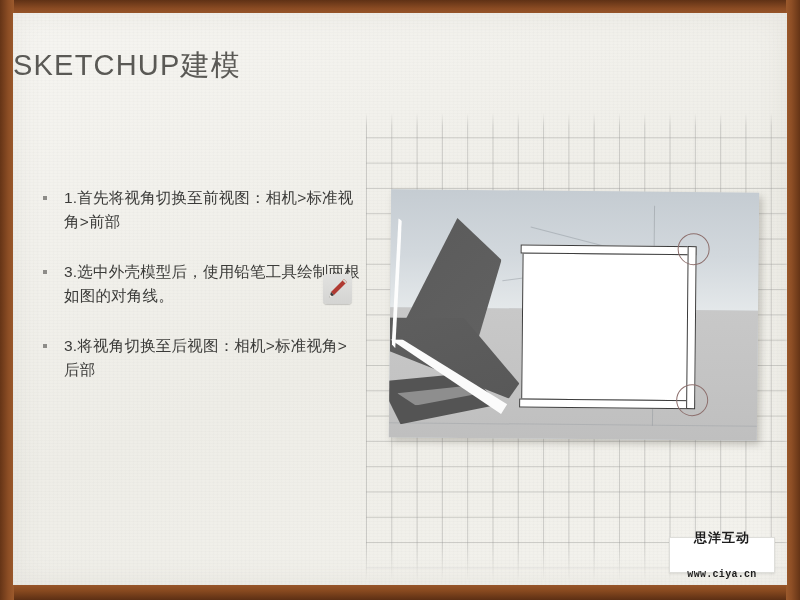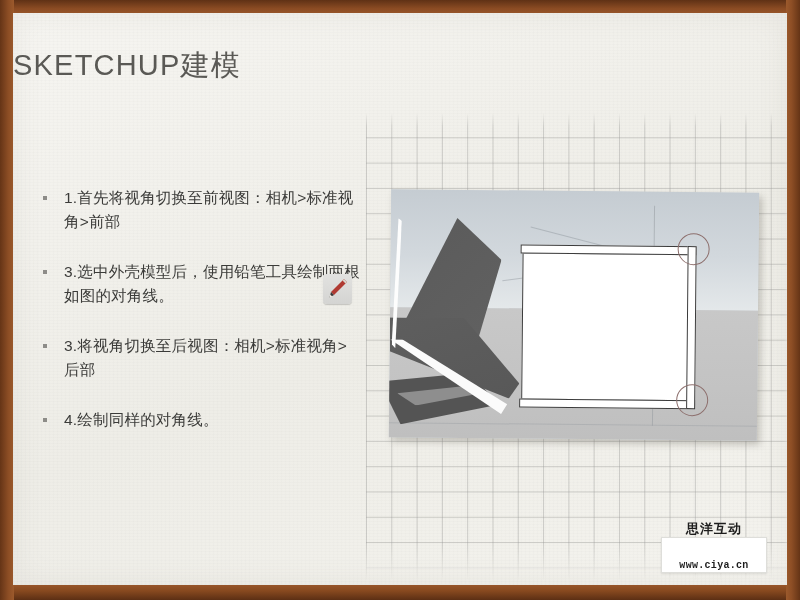--- a/index.html
+++ b/index.html
@@ -217,28 +217,28 @@
     width: 32px; height: 32px;
     border: 1px solid #8d6f6d;
     border-radius: 50%;
   }
   #snap-top    { left: 287px; top: 41px; }
   #snap-bottom { left: 287px; top: 192px; }
 
   
   #logo {
     position: absolute;
-    right: 20px; bottom: 12px;
+    right: 12px; bottom: 12px;
     width: 106px; height: 36px;
     background: #ffffff;
     border: 1px solid #dededa;
     display: flex;
     flex-direction: column;
     align-items: center;
-    justify-content: flex-end;
+    justify-content: center;
     box-shadow: 0 1px 2px rgba(0,0,0,0.10);
     gap: 24px;
   }
   #logo-cn {
     font-size: 13px; font-weight: bold; color: #1d1d1d;
     letter-spacing: 1px; line-height: 15px;
   }
   #logo-url {
     font-size: 10px; font-weight: bold; color: #1d1d1d;
     letter-spacing: 0.3px; line-height: 12px; font-family: Liberation Mono, monospace;
@@ -270,24 +270,20 @@
       <div class="bullet">
         <span class="bullet-marker"></span>
         <span class="bullet-text">3.选中外壳模型后，使用铅笔工具绘制两根如图的对角线。</span>
       </div>
 
       <div class="bullet">
         <span class="bullet-marker"></span>
         <span class="bullet-text">3.将视角切换至后视图：相机&gt;标准视角&gt;后部</span>
       </div>
 
-      <div class="bullet">
-        <span class="bullet-marker"></span>
-        <span class="bullet-text">4.绘制同样的对角线。</span>
-      </div>
 
     </div>
 
     <div id="pencil-btn">
       <svg width="23" height="24" viewBox="0 0 23 24">
         <polygon points="18,2 21,5 8,18 5,15" fill="#b03a32"></polygon>
         <polygon points="18,2 21,5 19.5,6.5 16.5,3.5" fill="#d9d4cc"></polygon>
         <polygon points="5,15 8,18 3.5,20.5" fill="#3a3a3a"></polygon>
         <polygon points="3.5,20.5 4.3,17.6 6.4,19.7" fill="#f0ece2"></polygon>
       </svg>

